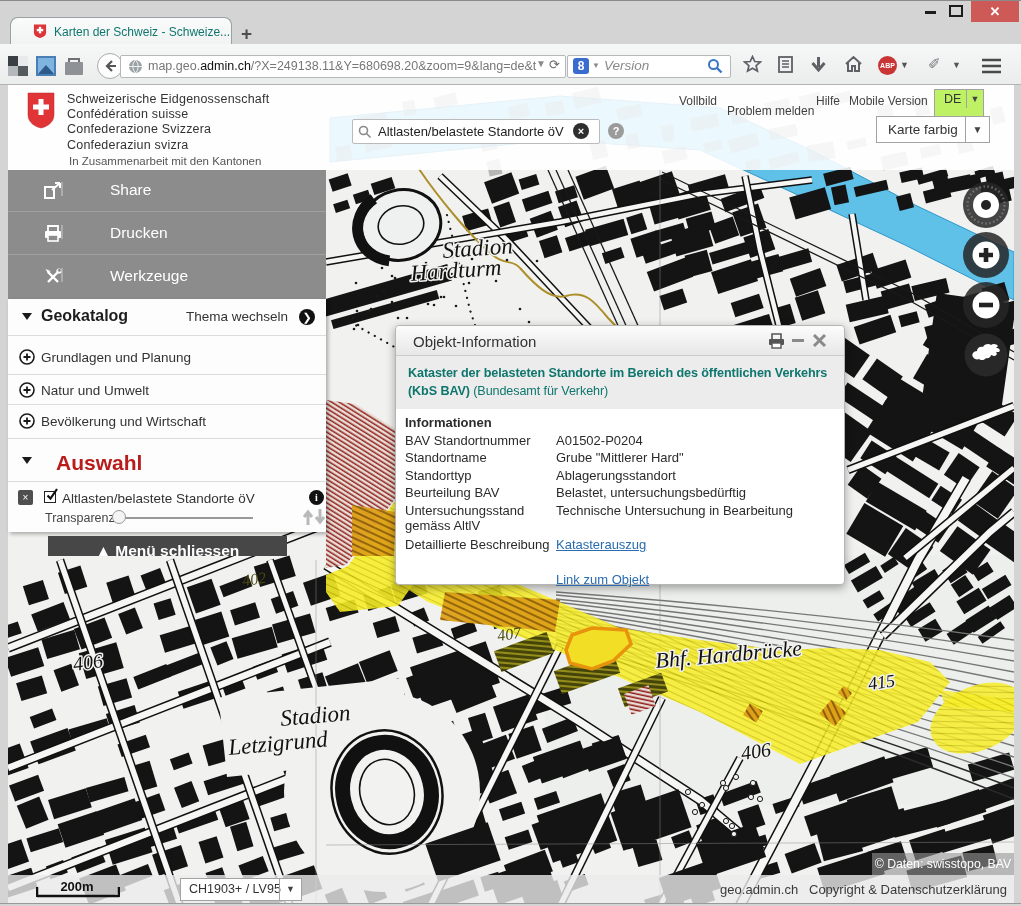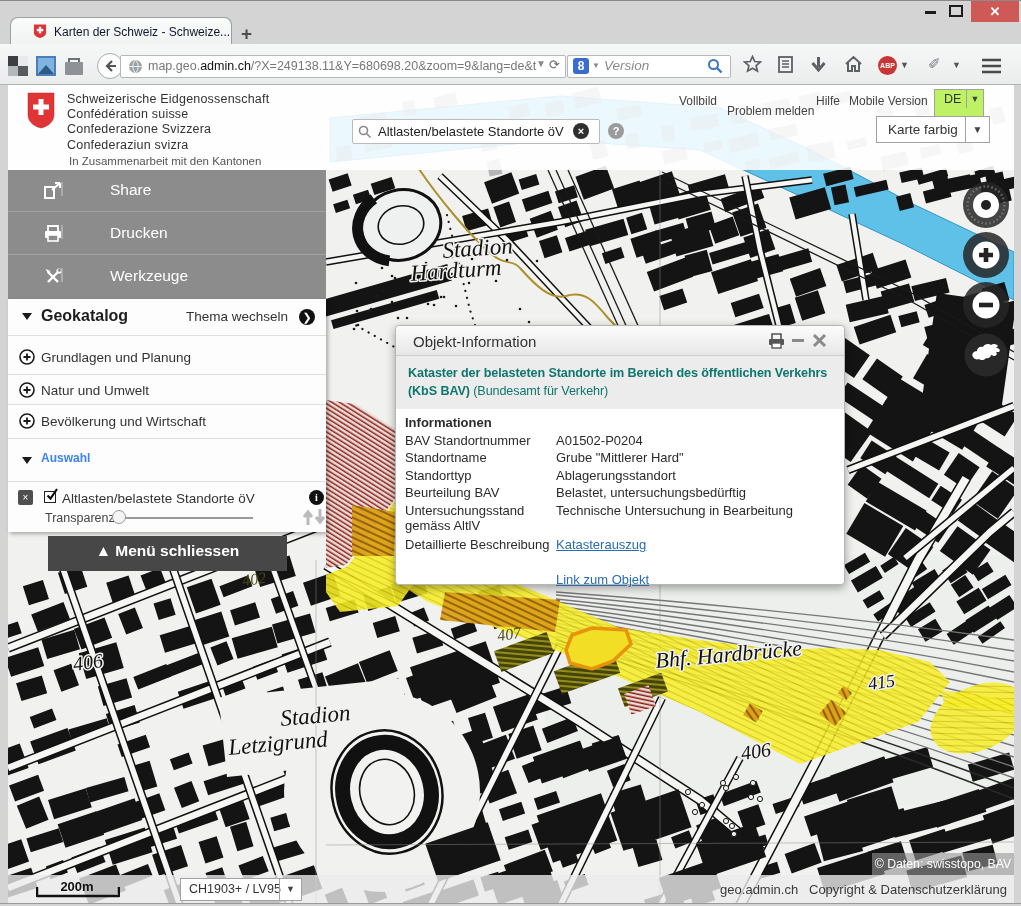--- a/index.html
+++ b/index.html
@@ -2,21 +2,21 @@
 <html><head>
 <meta charset="utf-8">
 <style>
 * { margin:0; padding:0; box-sizing:border-box; }
 html,body { width:1021px; height:906px; overflow:hidden; }
 body { font-family:"Liberation Sans", sans-serif; background:#d3d4d3; position:relative; }
 .abs { position:absolute; }
 
 #titlebar { left:0; top:0; width:1021px; height:44px; background:#d3d4d3; border-top:1px solid #8a8a8a; }
 #tab { left:10px; top:17px; width:222px; height:27px; background:linear-gradient(#fafbfb,#f1f2f2); border:1px solid #9aa0a4; border-bottom:none; border-radius:8px 8px 0 0; }
-#tabtitle { left:54px; top:25px; font-size:12px; color:#0f172a; }
+#tabtitle { left:54px; top:25px; font-size:12px; color:#0f766e; }
 #plus { left:241px; top:23px; font-size:19px; color:#4d4d4d; font-weight:bold; }
 #navbar { left:0; top:44px; width:1021px; height:41px; background:linear-gradient(#f6f7f7,#ebecec); border-bottom:1px solid #b3b3b3; }
 #backbtn { left:97px; top:53px; width:26px; height:26px; border-radius:50%; background:#fdfdfd; border:1px solid #a9adb0; }
 #urlbar { left:120px; top:55px; width:446px; height:23px; background:#fff; border:1px solid #b4b8bb; border-radius:2px; font-size:12.5px; color:#6f6f6f; line-height:21px; padding-left:27px; white-space:nowrap; overflow:hidden; }
 #searchbox { left:567px; top:55px; width:164px; height:23px; background:#fff; border:1px solid #b4b8bb; border-radius:2px; }
 #winmin { left:925px; top:11px; width:11px; height:3px; background:#1c1c1c; }
 #winmax { left:949px; top:5px; width:14px; height:12px; border:2px solid #1c1c1c; background:transparent; }
 #winclose { left:971px; top:1px; width:48px; height:21px; background:#cd5a56; color:#fff; text-align:center; font-size:13px; font-weight:bold; line-height:21px; }
 
 #siteheader { left:8px; top:85px; width:1006px; height:85px; background:rgba(255,255,255,0.88); }
@@ -28,21 +28,21 @@
 #kartefarbig { left:876px; top:116px; width:114px; height:27px; background:#fff; border:1px solid #a2a2a2; font-size:13.5px; color:#333; line-height:25px; padding-left:11px; }
 
 #graymenu { left:8px; top:170px; width:318px; height:129px; background:#8c8c8c; }
 .gmrow { position:absolute; left:0; width:318px; height:42px; color:#fff; font-size:15.5px; }
 .gmrow .lbl { position:absolute; left:62px; top:11px;margin-left:40px; }
 .gmrow .bar { position:absolute; left:52px; top:9px; color:#c0c0c0; font-size:15px; }
 #whitepanel { left:8px; top:299px; width:318px; height:233px; background:#fdfdfd; box-shadow:2px 2px 4px rgba(0,0,0,0.3); }
 .tri { width:0; height:0; border-left:5.5px solid transparent; border-right:5.5px solid transparent; border-top:7px solid #1a1a1a; }
 .pdivider { position:absolute; left:0; width:318px; height:1px; background:#ddd; }
 .prow { position:absolute; font-size:13.5px; color:#333; }
-#menuclose { left:48px; top:536px; width:239px; height:35px; background:#474747; color:#fff; font-size:15.5px; font-weight:bold; text-align:center; line-height:30px; }
+#menuclose { left:48px; top:536px; width:239px; height:20px; background:#474747; color:#fff; font-size:15.5px; font-weight:bold; text-align:center; line-height:30px; }
 
 #popup { left:395px; top:325px; width:450px; height:260px; background:#fff; border:1px solid #b5b5b5; border-radius:4px; box-shadow:0 3px 10px rgba(0,0,0,0.35); }
 #popuptitle { position:absolute; left:0; top:0; width:448px; height:30px; background:linear-gradient(#fcfcfc,#e7e7e7); border-bottom:1px solid #ccc; border-radius:4px 4px 0 0; }
 #popupgray { position:absolute; left:0; top:30px; width:448px; height:53px; background:#ececec; font-size:12.6px; color:#0f766e; padding:8px 6px 0 12px; line-height:18px; letter-spacing:-0.1px; }
 #popupbody { position:absolute; left:0; top:83px; width:448px; font-size:13px; color:#2b2b2b; }
 .prl { position:absolute; left:9px; }
 .prv { position:absolute; left:160px; }
 a.plink { color:#2a6cb0; text-decoration:underline; }
 
 #copystrip { left:872px; top:853px; width:142px; height:22px; background:rgba(150,150,150,0.6); color:#fff; font-size:12.3px; line-height:22px; text-align:center; }
@@ -678,21 +678,21 @@
     </svg>
 <div class="prow" style="left:33px; top:84px;">Natur und Umwelt</div>
   <div class="pdivider" style="top:105px;"></div>
   <svg style="position:absolute; left:11px; top:114px;" width="16" height="16" viewBox="0 0 16 16">
       <circle cx="8" cy="8" r="7" fill="#fff" stroke="#1a1a1a" stroke-width="1.6"></circle>
       <path d="M8 4.5 V11.5 M4.5 8 H11.5" stroke="#1a1a1a" stroke-width="1.8"></path>
     </svg>
 <div class="prow" style="left:33px; top:115px;">Bevölkerung und Wirtschaft</div>
   <div class="pdivider" style="top:139px;"></div>
   <div class="tri" style="position:absolute; left:14px; top:158px;"></div>
-  <div style="position:absolute; left:33px; top:152px; font-size:12px; font-weight:bold; color:#3b82f6;">Auswahl</div>
+  <div style="position:absolute; left:48px; top:152px; font-size:21px; font-weight:bold; color:#b91c1c;">Auswahl</div>
   <div class="pdivider" style="top:182px;"></div>
   <div style="position:absolute; left:10px; top:191px; width:15px; height:15px; background:#4f4f4f; border-radius:2px; color:#fff; text-align:center; font-size:10px; line-height:15px;">×</div>
   <div style="position:absolute; left:36px; top:192px; width:12px; height:12px; border:1.5px solid #222; background:#fff;"></div>
 <svg style="position:absolute; left:37px; top:188px;" width="13" height="15" viewBox="0 0 13 15">
       <path d="M2.5 8.5 L5.5 11.5 L12 2" stroke="#111" stroke-width="2.2" fill="none"></path>
     </svg>
   <div class="prow" style="left:54px; top:192px;">Altlasten/belastete Standorte öV</div>
   <div style="position:absolute; left:301px; top:191px; width:15px; height:15px; border-radius:50%; background:#111; color:#fff; text-align:center; font-size:10px; line-height:15px; font-weight:bold; font-family:'Liberation Serif',serif;">i</div>
   <div style="position:absolute; left:37px; top:212px; font-size:12.5px; color:#444;">Transparenz</div>
   <div style="position:absolute; left:112px; top:218px; width:133px; height:2px; background:#999;"></div>

